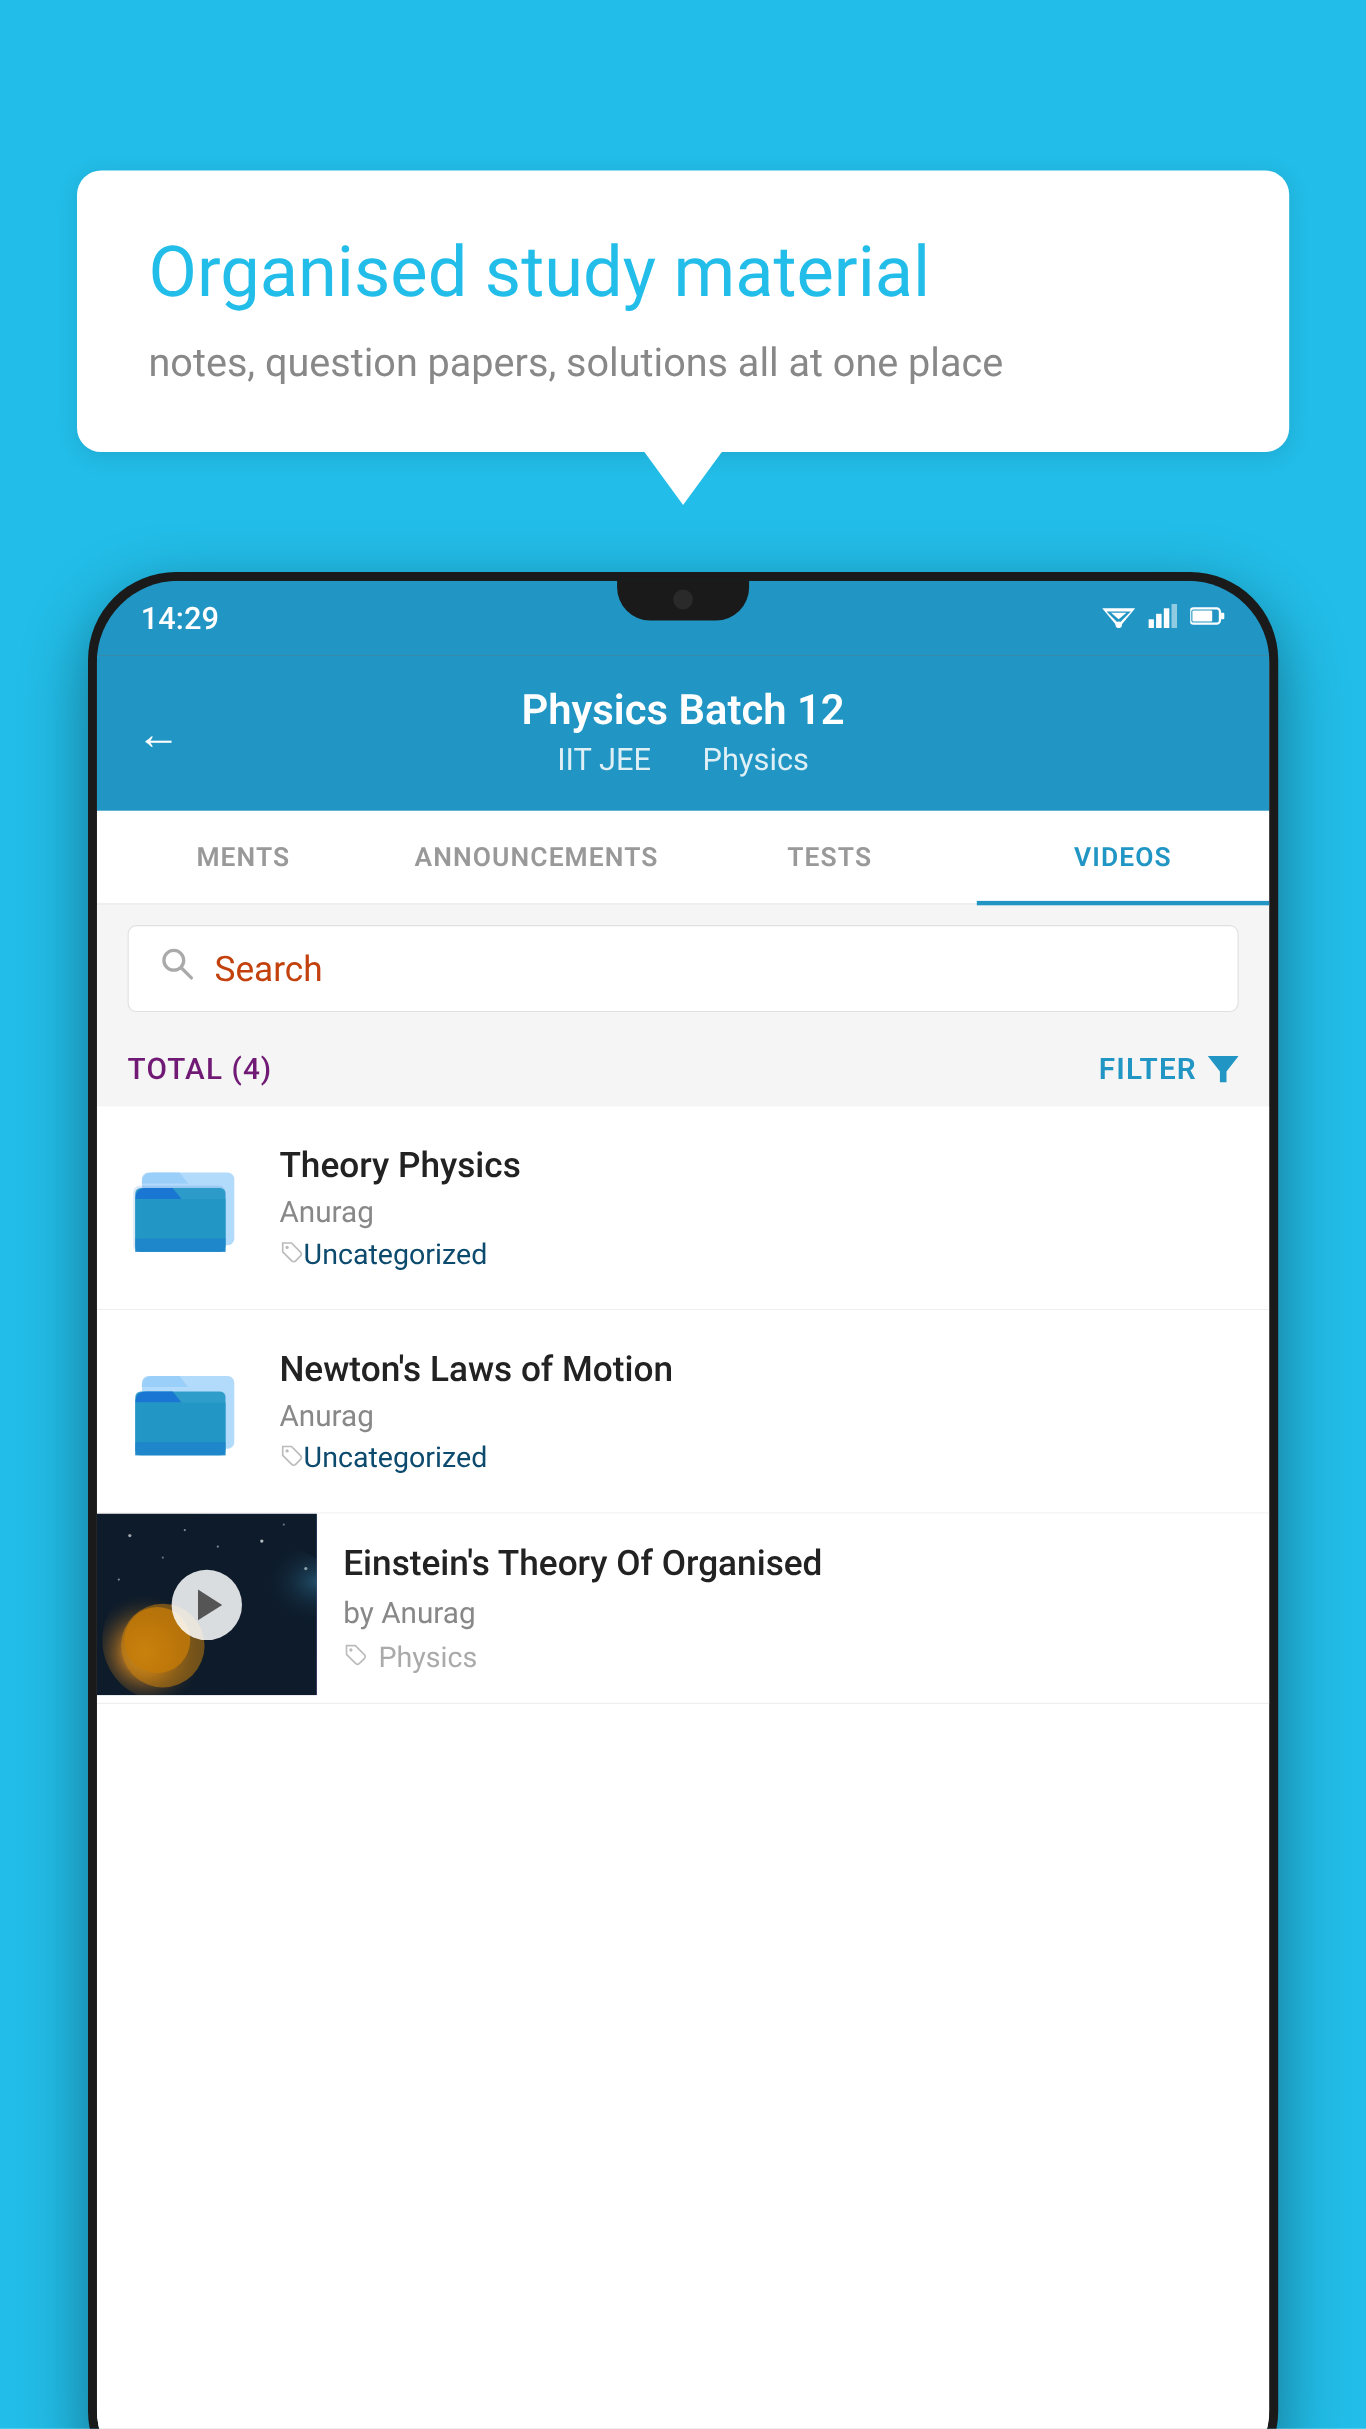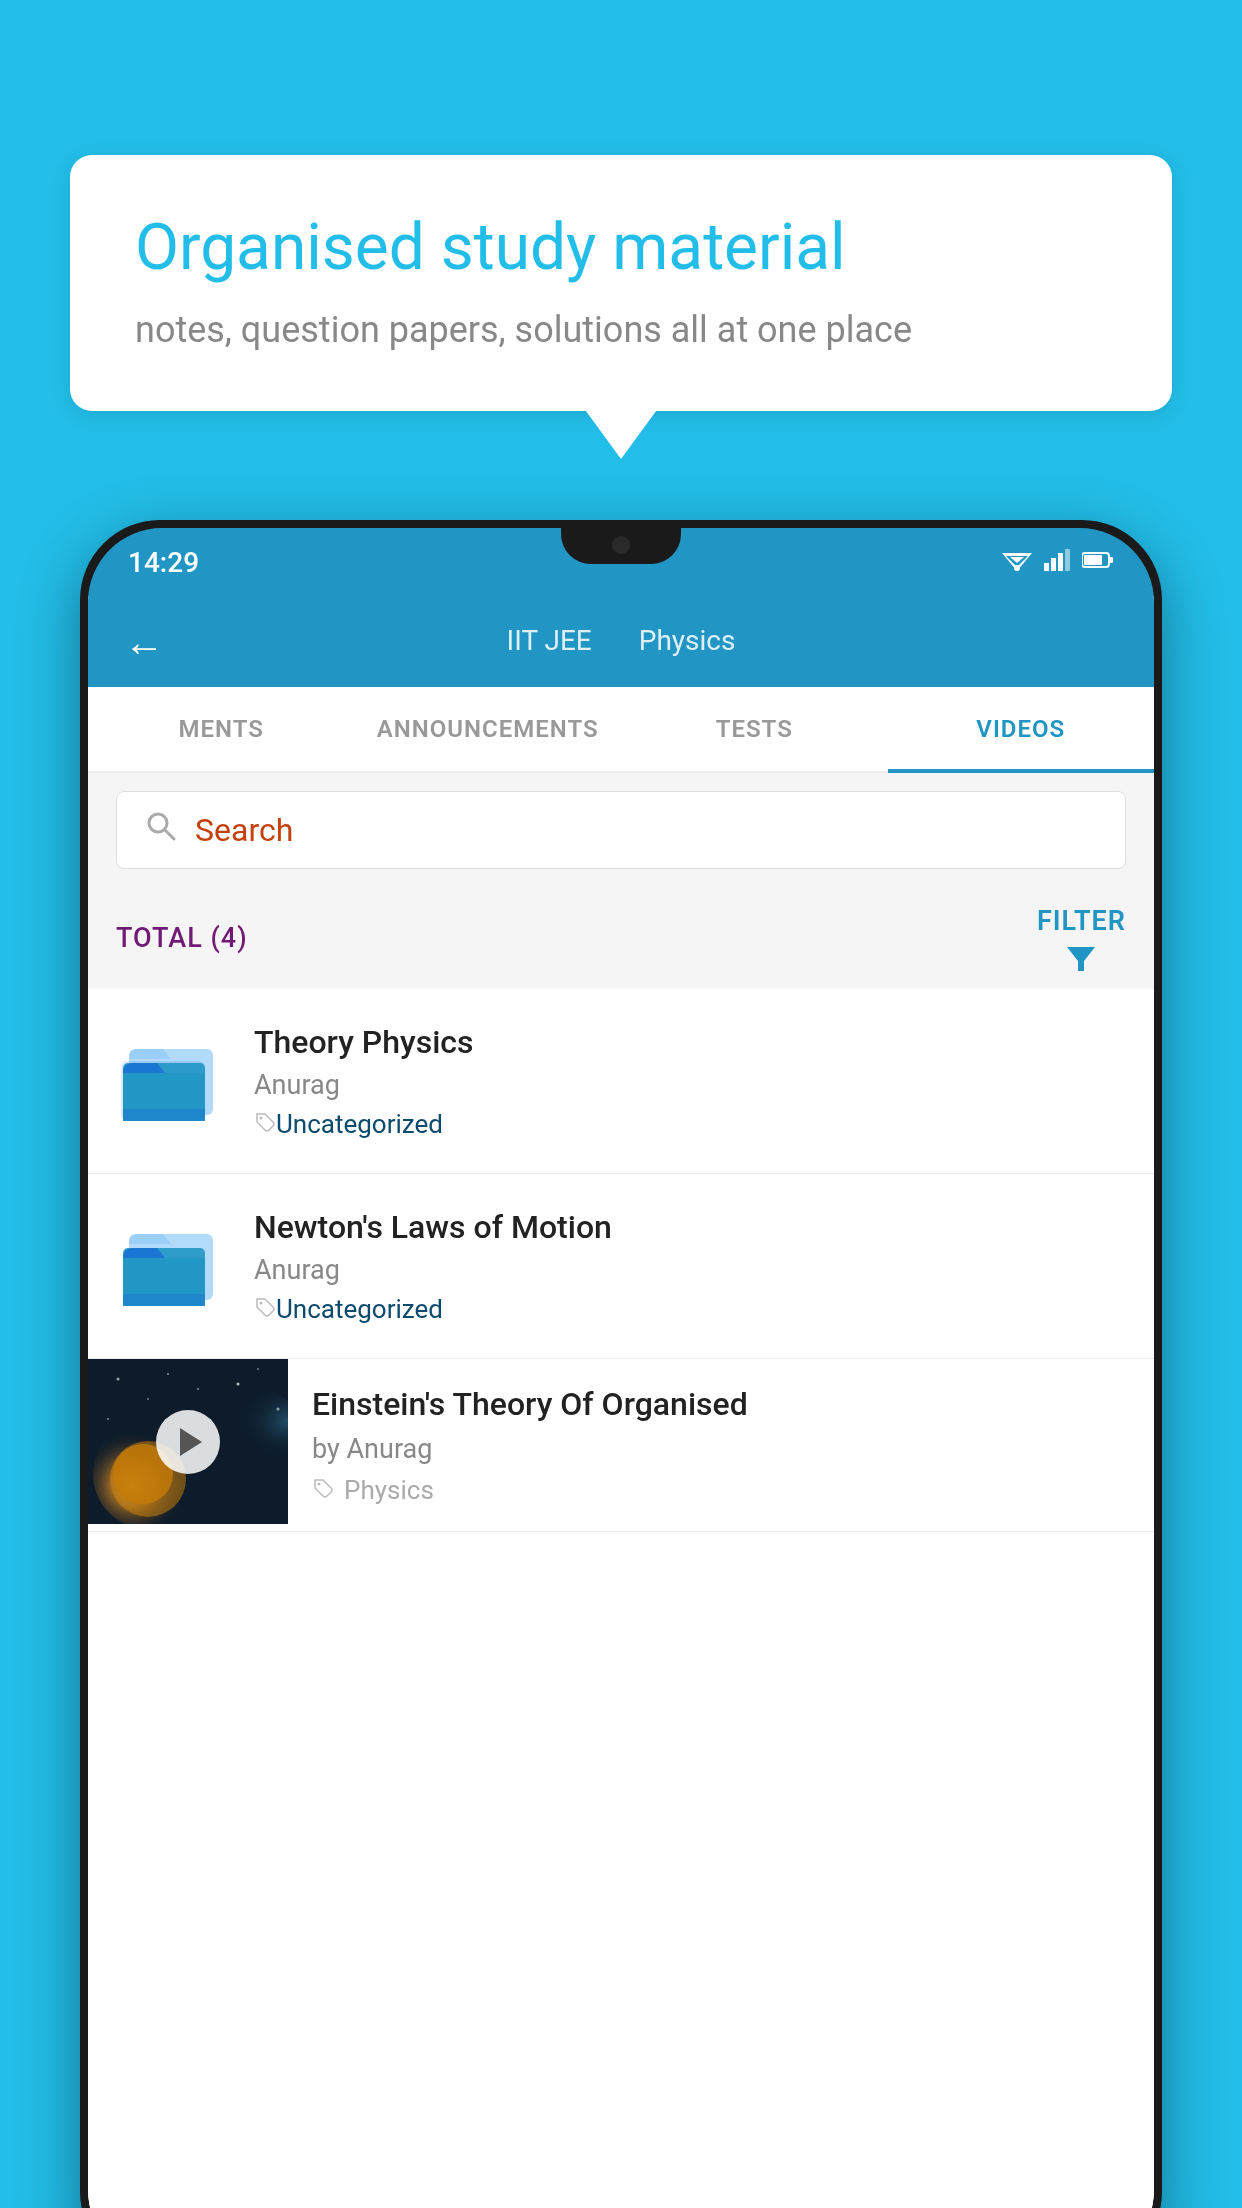--- a/index.html
+++ b/index.html
@@ -240,21 +240,20 @@
 
     .filter-btn {
       color: #2196c4;
       font-size: 27px;
       font-weight: 600;
       display: flex;
       align-items: center;
       gap: 10px;
       cursor: pointer;
       letter-spacing: 1px;
-      flex-direction: column;
     }
 
     
     .video-list {
       background: white;
       flex: 1;
     }
 
     .video-item {
       display: flex;
@@ -436,20 +435,21 @@
             <rect x="2" y="4" width="18" height="10" rx="1" fill="white"></rect>
           </svg>
         </span>
       </div>
     </div>
 
     <div class="screen">
 
       <div class="app-bar">
         <span class="back-arrow">←</span>
+        <div class="app-bar-title">Physics Batch 12</div>
         <div class="app-bar-subtitle">
           <span>IIT JEE</span>
           <span>  </span>
           <span>Physics</span>
         </div>
       </div>
 
       <div class="tabs">
         <div class="tab">
           <span>MENTS</span>

